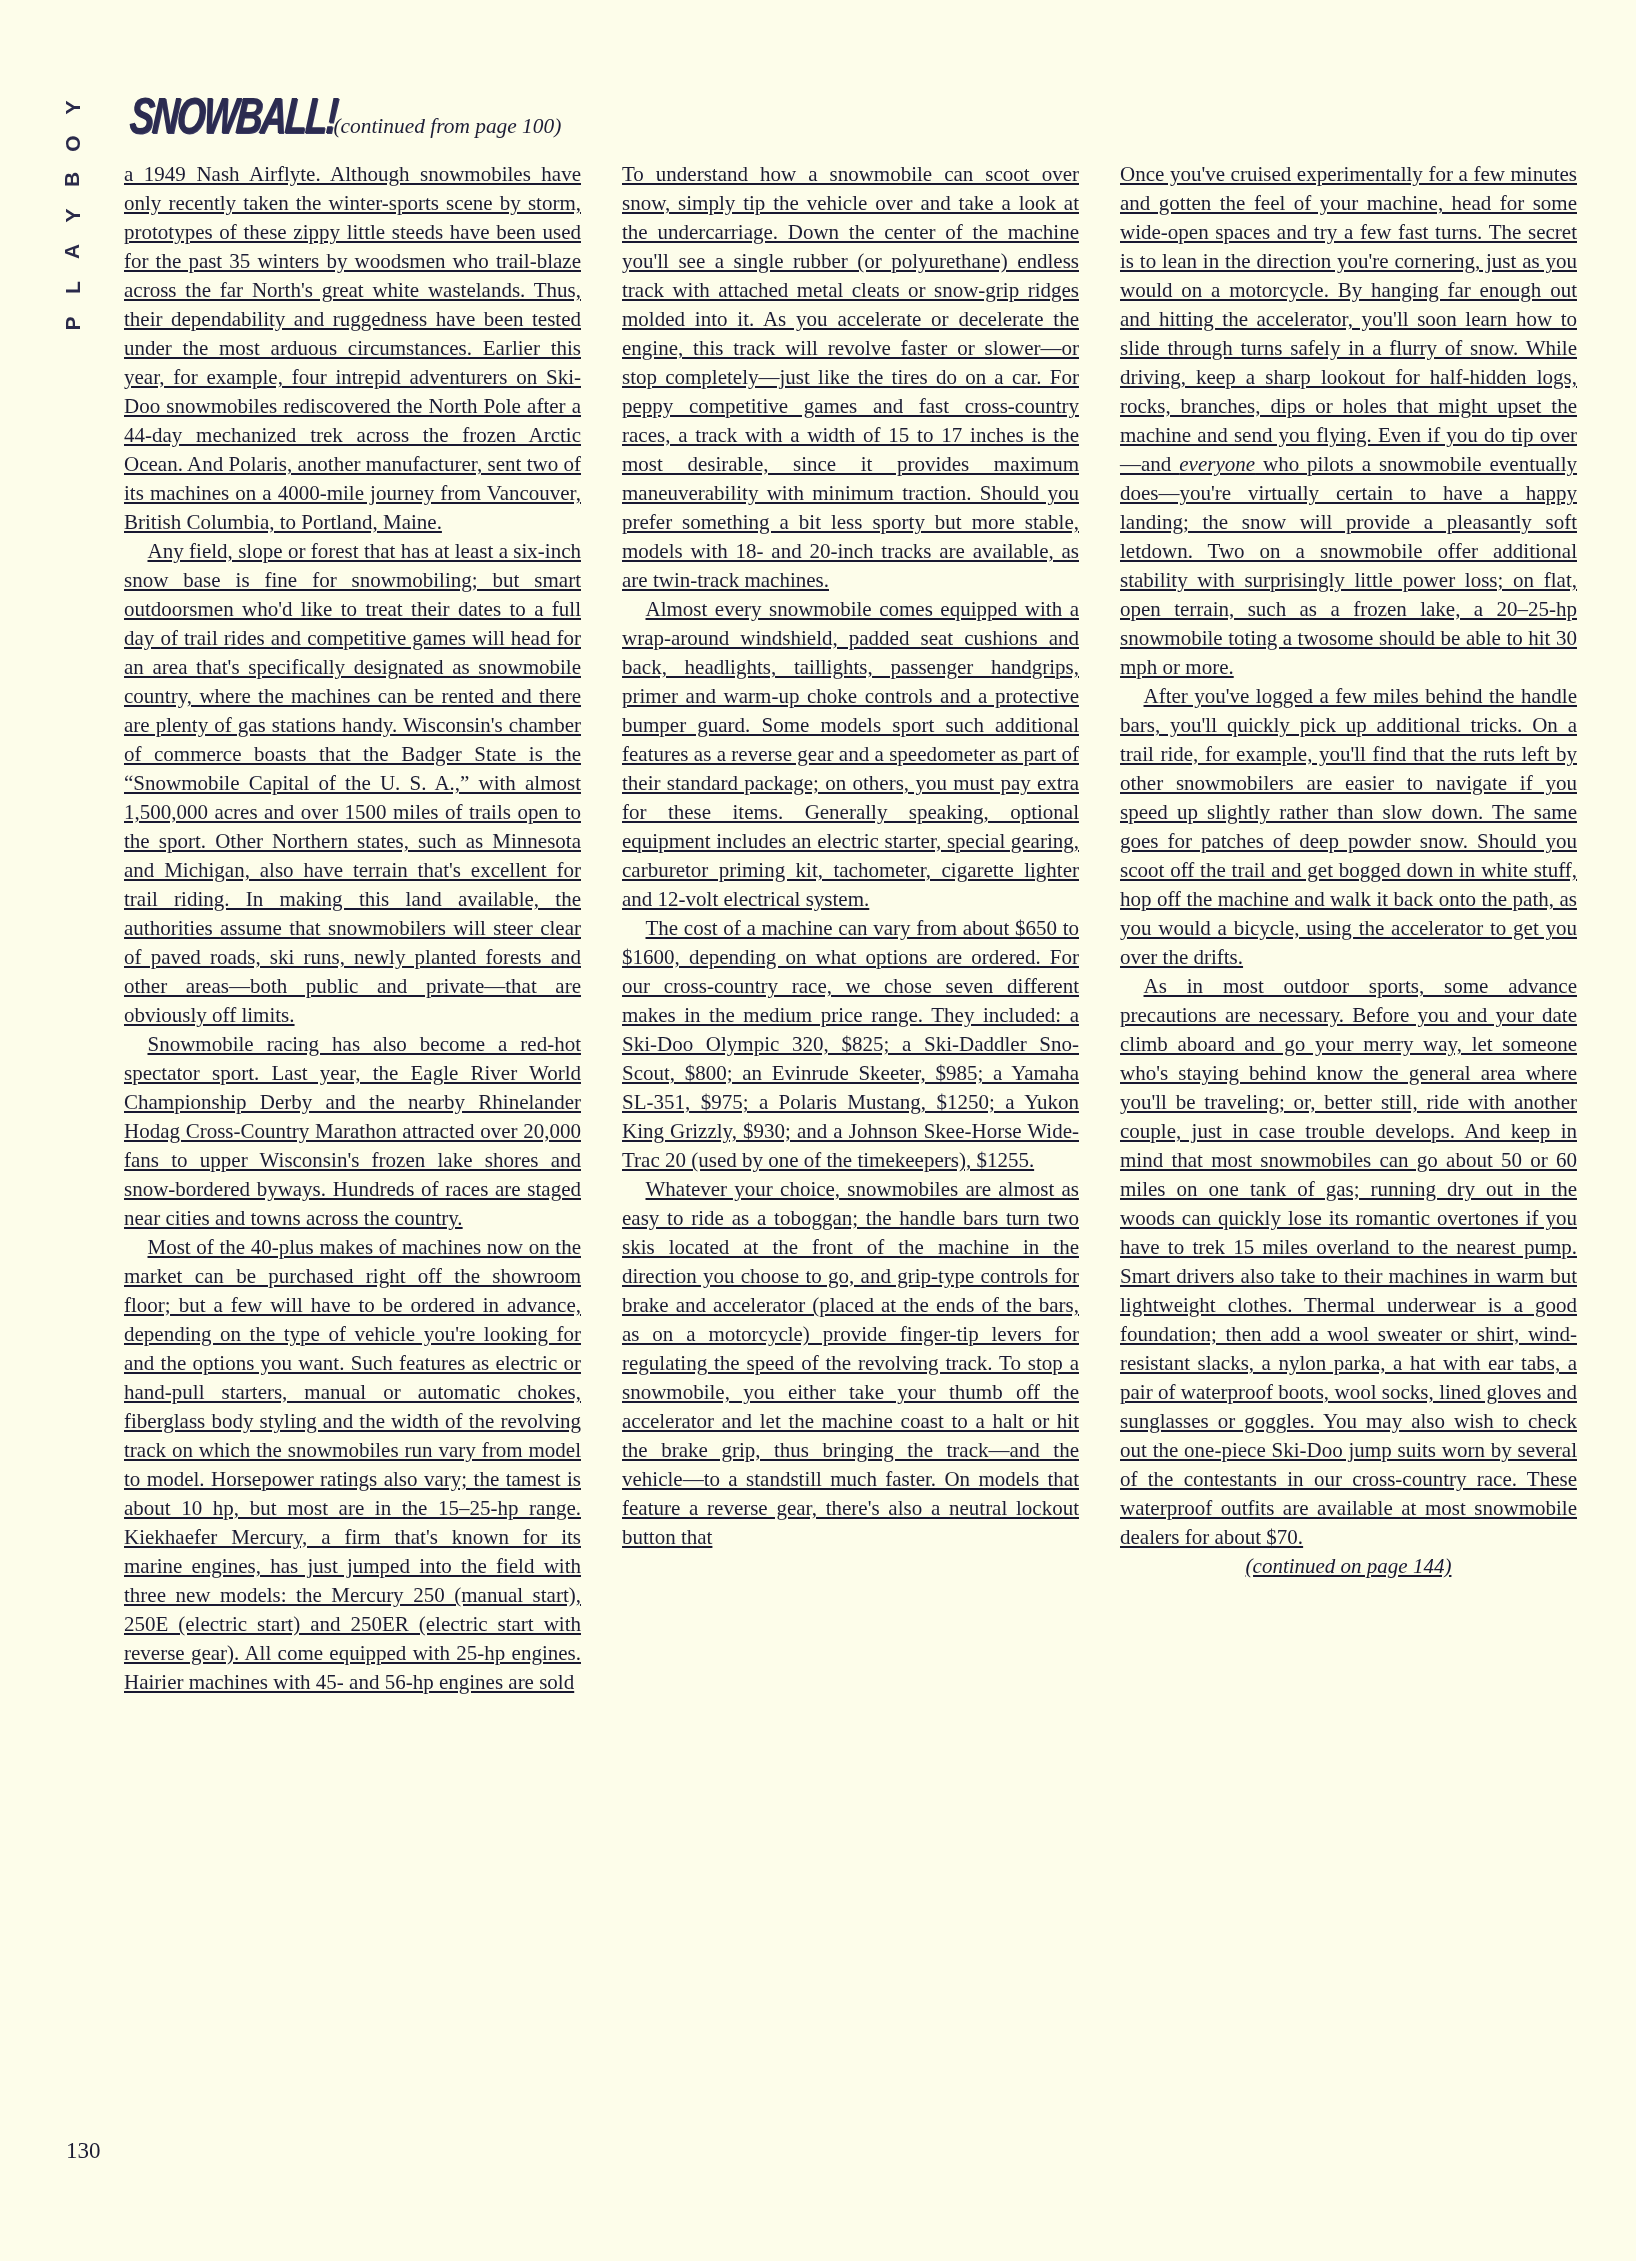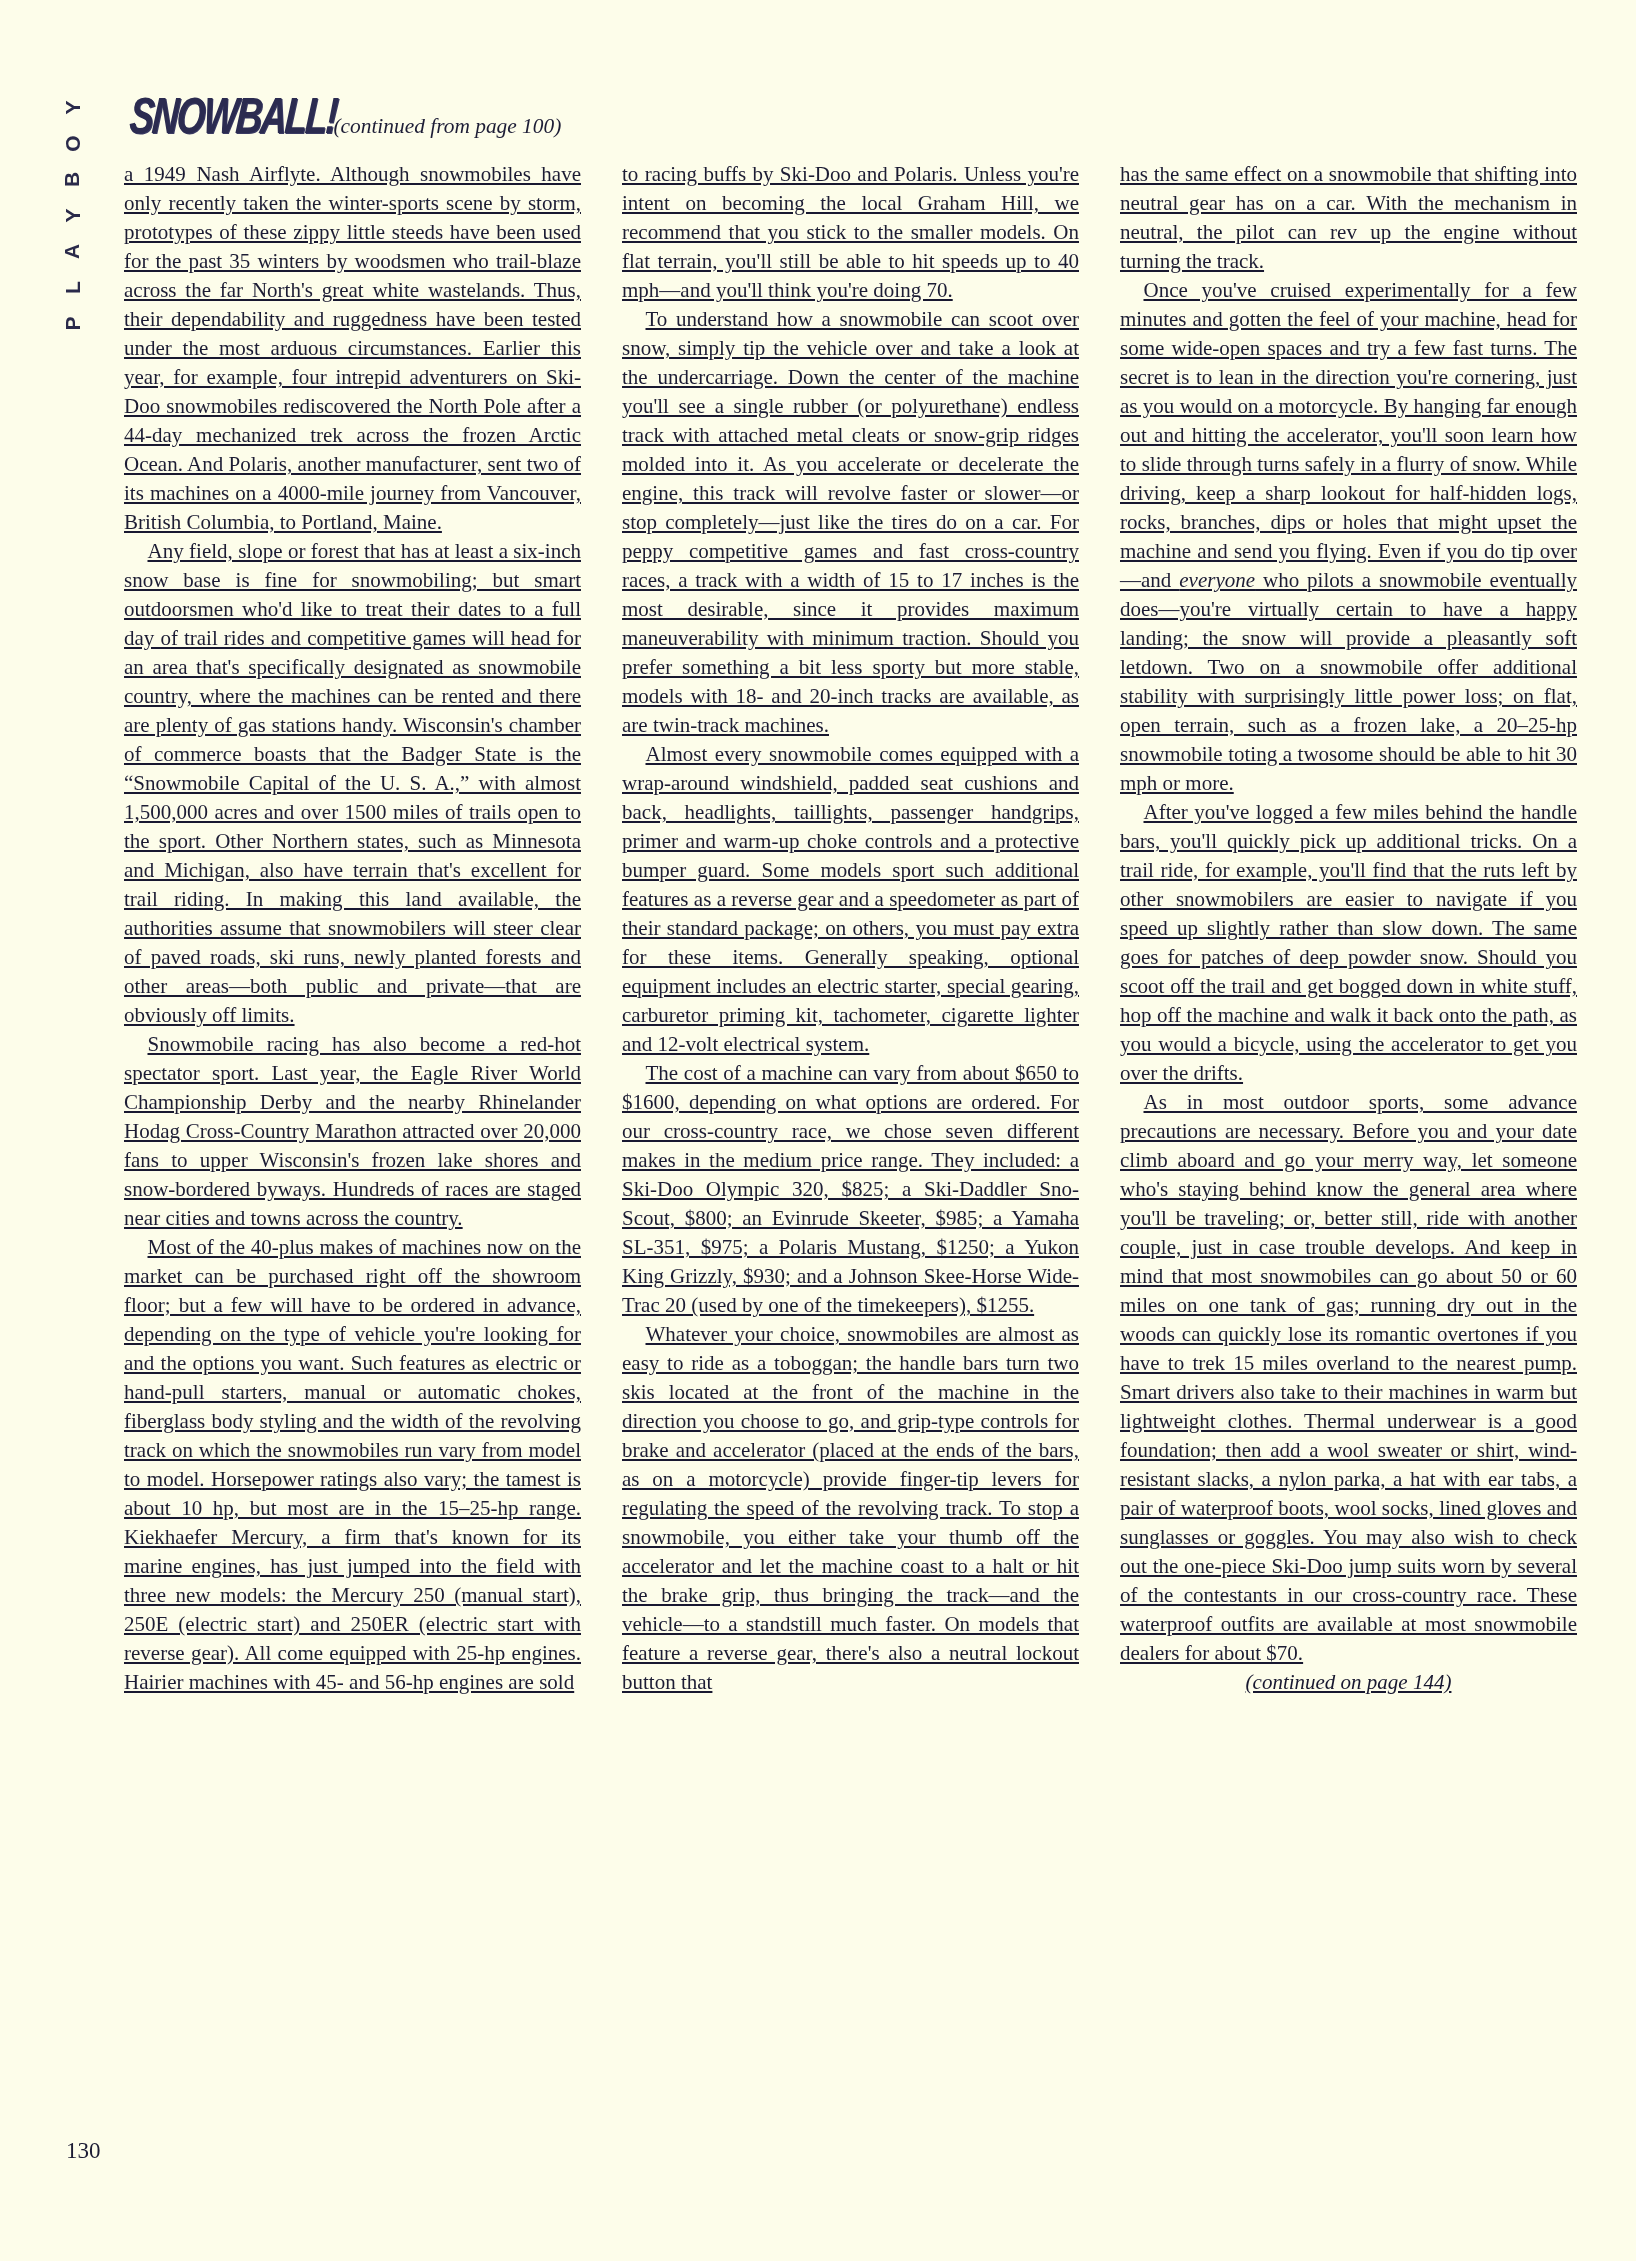--- a/index.html
+++ b/index.html
@@ -157,29 +157,27 @@
       <div class="colinner">
           <div style="float: left; width: 0px; height: 0px;"></div>
         <p class="lead">a 1949 Nash Airflyte. Although snowmobiles have only recently taken the winter-sports scene by storm, prototypes of these zippy little steeds have been used for the past 35 winters by woodsmen who trail-blaze across the far North's great white wastelands. Thus, their dependability and ruggedness have been tested under the most arduous circumstances. Earlier this year, for example, four intrepid adventurers on Ski-Doo snowmobiles rediscovered the North Pole after a 44-day mechanized trek across the frozen Arctic Ocean. And Polaris, another manufacturer, sent two of its machines on a 4000-mile journey from Vancouver, British Columbia, to Portland, Maine.</p>
         <p>Any field, slope or forest that has at least a six-inch snow base is fine for snowmobiling; but smart outdoorsmen who'd like to treat their dates to a full day of trail rides and competitive games will head for an area that's specifically designated as snowmobile country, where the machines can be rented and there are plenty of gas stations handy. Wisconsin's chamber of commerce boasts that the Badger State is the “Snowmobile Capital of the U. S. A.,” with almost 1,500,000 acres and over 1500 miles of trails open to the sport. Other Northern states, such as Minnesota and Michigan, also have terrain that's excellent for trail riding. In making this land available, the authorities assume that snowmobilers will steer clear of paved roads, ski runs, newly planted forests and other areas—both public and private—that are obviously off limits.</p>
         <p>Snowmobile racing has also become a red-hot spectator sport. Last year, the Eagle River World Championship Derby and the nearby Rhinelander Hodag Cross-Country Marathon attracted over 20,000 fans to upper Wisconsin's frozen lake shores and snow-bordered byways. Hundreds of races are staged near cities and towns across the country.</p>
         <p>Most of the 40-plus makes of machines now on the market can be purchased right off the showroom floor; but a few will have to be ordered in advance, depending on the type of vehicle you're looking for and the options you want. Such features as electric or hand-pull starters, manual or automatic chokes, fiberglass body styling and the width of the revolving track on which the snowmobiles run vary from model to model. Horsepower ratings also vary; the tamest is about 10 hp, but most are in the 15–25-hp range. Kiekhaefer Mercury, a firm that's known for its marine engines, has just jumped into the field with three new models: the Mercury 250 (manual start), 250E (electric start) and 250ER (electric start with reverse gear). All come equipped with 25-hp engines. Hairier machines with 45- and 56-hp engines are sold</p>
       </div>
     </div>
 
     <div class="col">
-      <p class="lead">to racing buffs by Ski-Doo and Polaris. Unless you're intent on becoming the local Graham Hill, we recommend that you stick to the smaller models. On flat terrain, you'll still be able to hit speeds up to 40 mph—and you'll think you're doing 70.</p>
       <p>To understand how a snowmobile can scoot over snow, simply tip the vehicle over and take a look at the undercarriage. Down the center of the machine you'll see a single rubber (or polyurethane) endless track with attached metal cleats or snow-grip ridges molded into it. As you accelerate or decelerate the engine, this track will revolve faster or slower—or stop completely—just like the tires do on a car. For peppy competitive games and fast cross-country races, a track with a width of 15 to 17 inches is the most desirable, since it provides maximum maneuverability with minimum traction. Should you prefer something a bit less sporty but more stable, models with 18- and 20-inch tracks are available, as are twin-track machines.</p>
       <p>Almost every snowmobile comes equipped with a wrap-around windshield, padded seat cushions and back, headlights, taillights, passenger handgrips, primer and warm-up choke controls and a protective bumper guard. Some models sport such additional features as a reverse gear and a speedometer as part of their standard package; on others, you must pay extra for these items. Generally speaking, optional equipment includes an electric starter, special gearing, carburetor priming kit, tachometer, cigarette lighter and 12-volt electrical system.</p>
       <p>The cost of a machine can vary from about $650 to $1600, depending on what options are ordered. For our cross-country race, we chose seven different makes in the medium price range. They included: a Ski-Doo Olympic 320, $825; a Ski-Daddler Sno-Scout, $800; an Evinrude Skeeter, $985; a Yamaha SL-351, $975; a Polaris Mustang, $1250; a Yukon King Grizzly, $930; and a Johnson Skee-Horse Wide-Trac 20 (used by one of the timekeepers), $1255.</p>
       <p>Whatever your choice, snowmobiles are almost as easy to ride as a toboggan; the handle bars turn two skis located at the front of the machine in the direction you choose to go, and grip-type controls for brake and accelerator (placed at the ends of the bars, as on a motorcycle) provide finger-tip levers for regulating the speed of the revolving track. To stop a snowmobile, you either take your thumb off the accelerator and let the machine coast to a halt or hit the brake grip, thus bringing the track—and the vehicle—to a standstill much faster. On models that feature a reverse gear, there's also a neutral lockout button that</p>
     </div>
 
     <div class="col">
-      <p class="lead">has the same effect on a snowmobile that shifting into neutral gear has on a car. With the mechanism in neutral, the pilot can rev up the engine without turning the track.</p>
       <p><span>Once you've cruised experimentally for a few minutes and gotten the feel of your machine, head for some wide-open spaces and try a few fast turns. The secret is to lean in the direction you're cornering, just as you would on a motorcycle. By hanging far enough out and hitting the accelerator, you'll soon learn how to slide through turns safely in a flurry of snow. While driving, keep a sharp lookout for half-hidden logs, rocks, branches, dips or holes that might upset the machine and send you flying. Even if you do tip over—and </span><em>everyone</em> <span>who pilots a snowmobile eventually does—you're virtually certain to have a happy landing; the snow will provide a pleasantly soft letdown. Two on a snowmobile offer additional stability with surprisingly little power loss; on flat, open terrain, such as a frozen lake, a 20–25-hp snowmobile toting a twosome should be able to hit 30 mph or more.</span></p>
       <p>After you've logged a few miles behind the handle bars, you'll quickly pick up additional tricks. On a trail ride, for example, you'll find that the ruts left by other snowmobilers are easier to navigate if you speed up slightly rather than slow down. The same goes for patches of deep powder snow. Should you scoot off the trail and get bogged down in white stuff, hop off the machine and walk it back onto the path, as you would a bicycle, using the accelerator to get you over the drifts.</p>
       <p>As in most outdoor sports, some advance precautions are necessary. Before you and your date climb aboard and go your merry way, let someone who's staying behind know the general area where you'll be traveling; or, better still, ride with another couple, just in case trouble develops. And keep in mind that most snowmobiles can go about 50 or 60 miles on one tank of gas; running dry out in the woods can quickly lose its romantic overtones if you have to trek 15 miles overland to the nearest pump. Smart drivers also take to their machines in warm but lightweight clothes. Thermal underwear is a good foundation; then add a wool sweater or shirt, wind-resistant slacks, a nylon parka, a hat with ear tabs, a pair of waterproof boots, wool socks, lined gloves and sunglasses or goggles. You may also wish to check out the one-piece Ski-Doo jump suits worn by several of the contestants in our cross-country race. These waterproof outfits are available at most snowmobile dealers for about $70.</p>
       <span class="contin-on">(continued on page 144)</span>
     </div>
 
   </div>
 
   <div class="folio">130</div>
 

